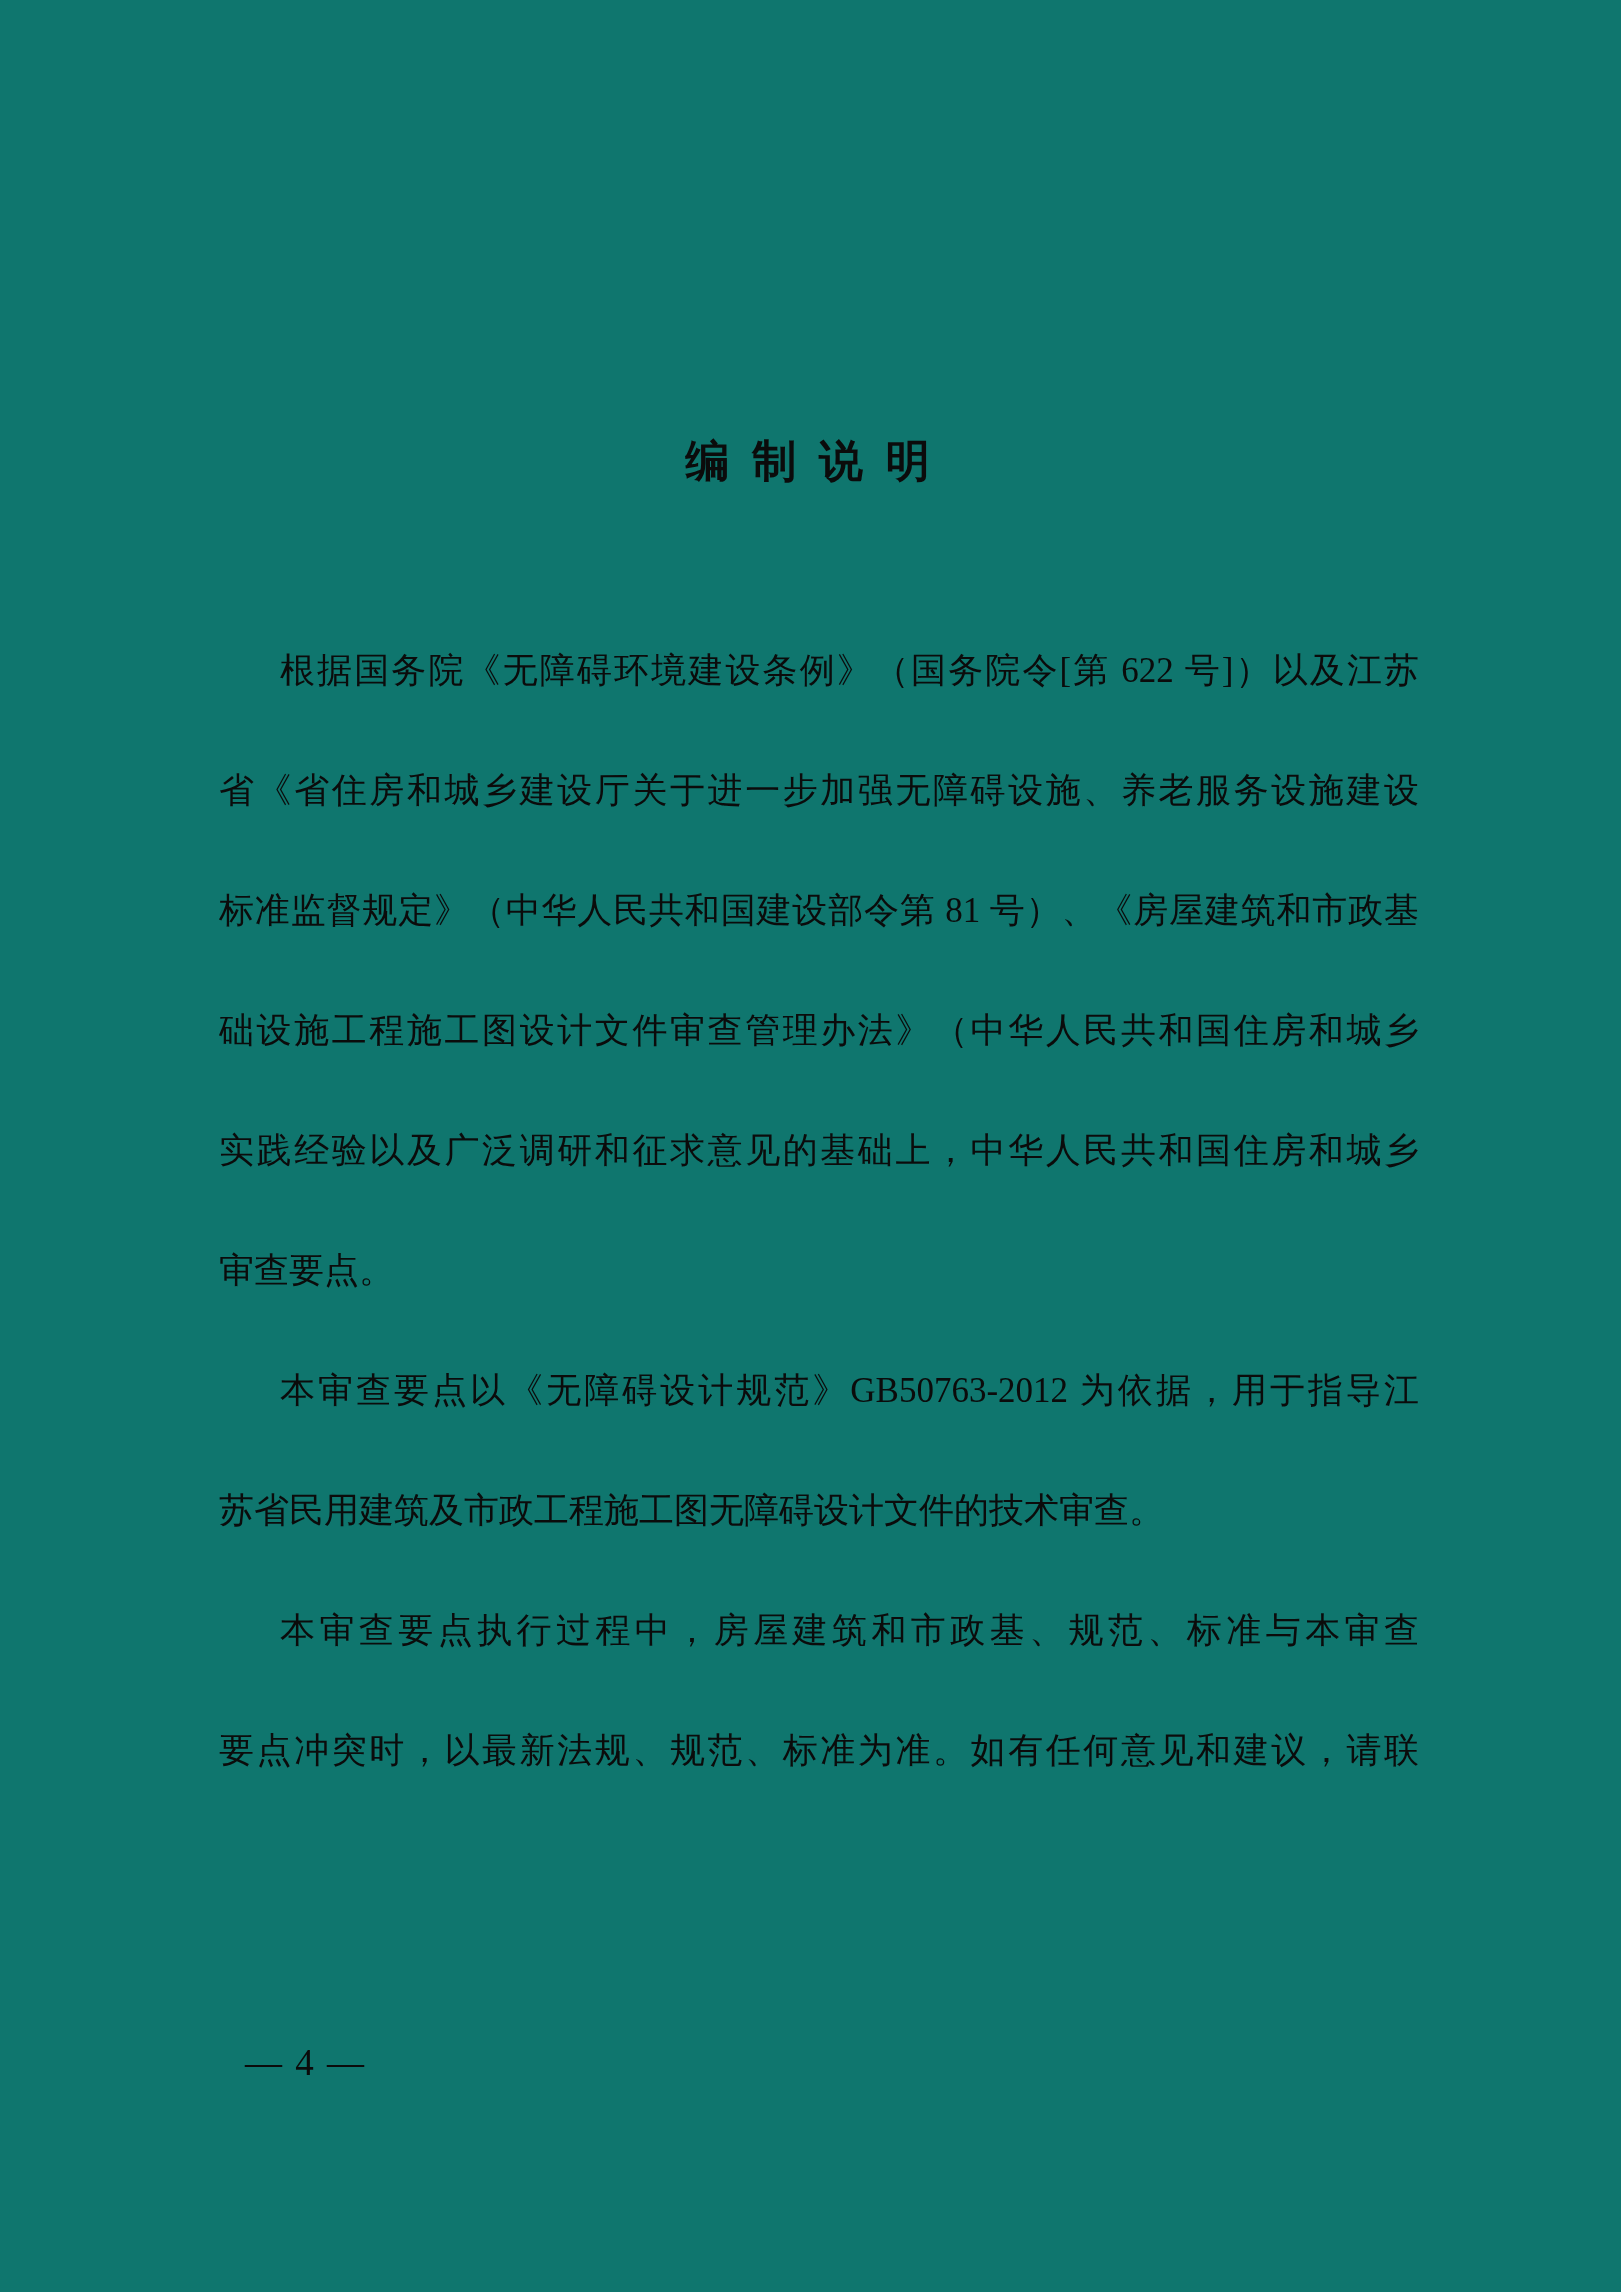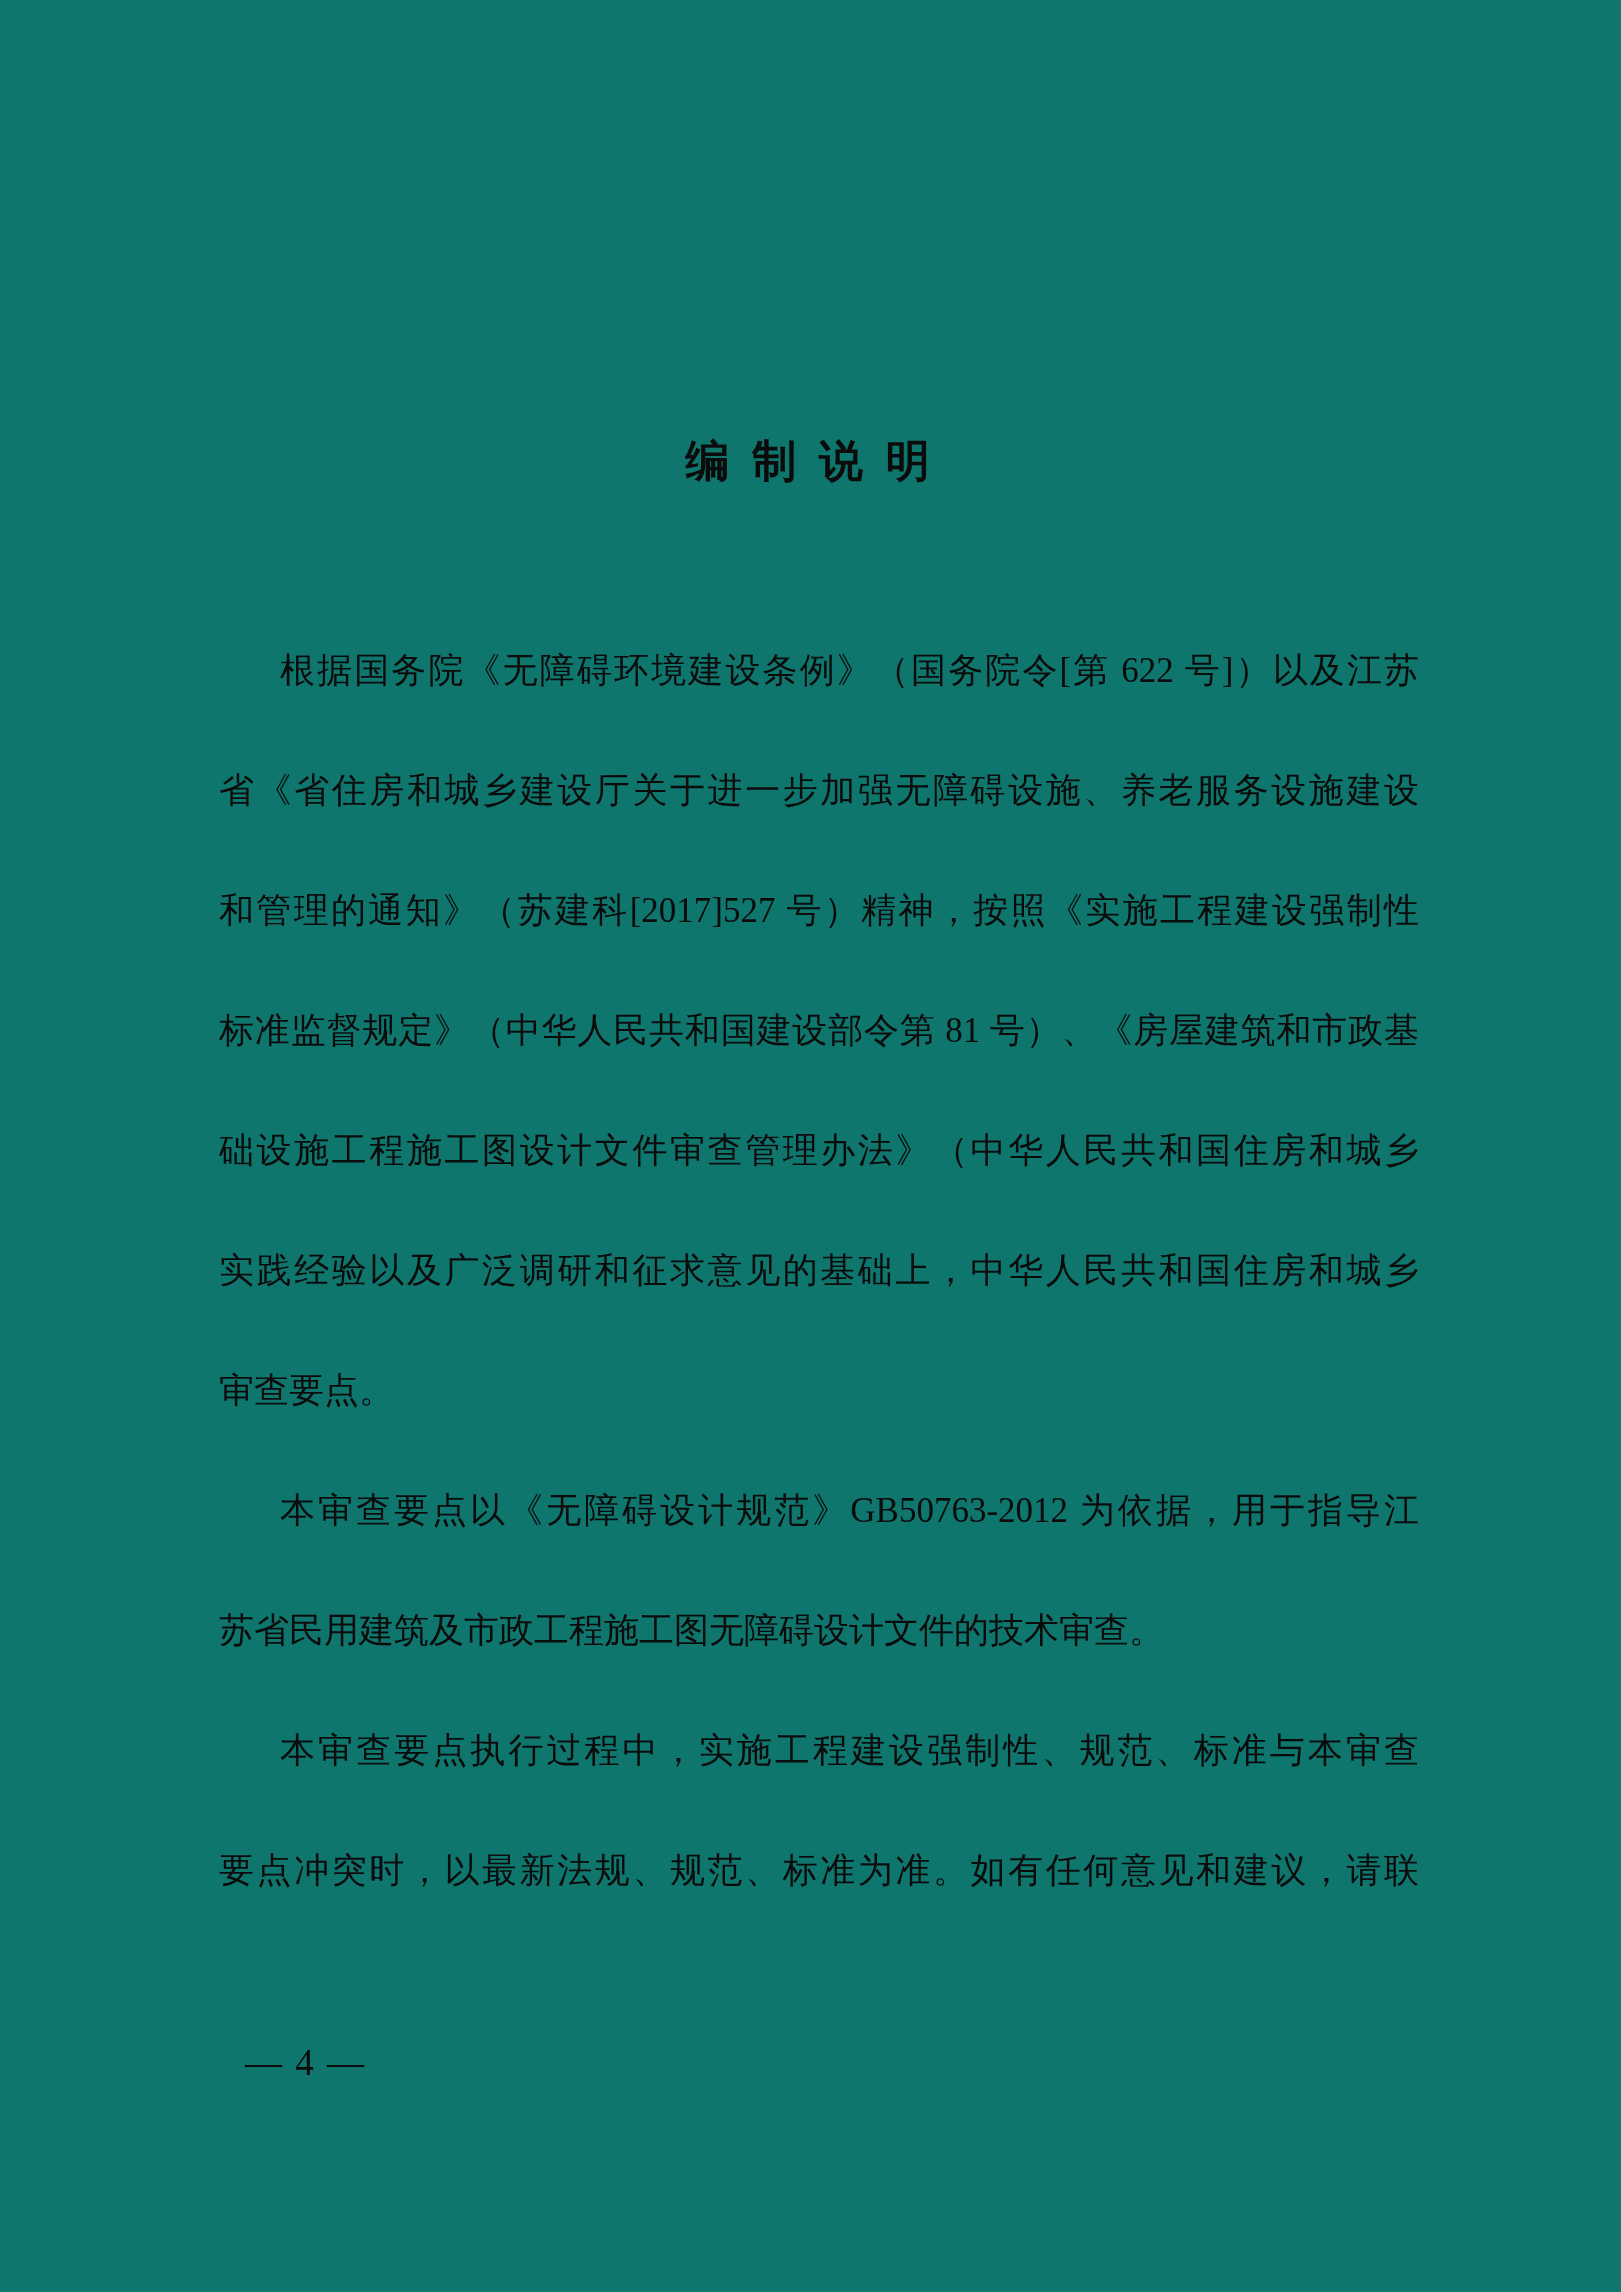--- a/index.html
+++ b/index.html
@@ -65,27 +65,26 @@
 </head>
 <body>
 
 <div class="page">
 
   <div class="doc-title">编 制 说 明</div>
 
   <div class="text-body">
     <div class="line indent">根据国务院《无障碍环境建设条例》（国务院令[第 622 号]）以及江苏</div>
     <div class="line">省《省住房和城乡建设厅关于进一步加强无障碍设施、养老服务设施建设</div>
-    <div class="line">和管理的通知》（苏建科[2017]527 号）精神，按照《实施工程建设强制性</div>
     <div class="line">标准监督规定》（中华人民共和国建设部令第 81 号）、《房屋建筑和市政基</div>
     <div class="line">础设施工程施工图设计文件审查管理办法》（中华人民共和国住房和城乡</div>
     <div class="line">实践经验以及广泛调研和征求意见的基础上，中华人民共和国住房和城乡</div>
     <div class="line end">审查要点。</div>
     <div class="line indent">本审查要点以《无障碍设计规范》GB50763-2012 为依据，用于指导江</div>
     <div class="line end">苏省民用建筑及市政工程施工图无障碍设计文件的技术审查。</div>
-    <div class="line indent">本审查要点执行过程中，实施工程建设强制性、规范、标准与本审查</div>
+    <div class="line indent">本审查要点执行过程中，房屋建筑和市政基、规范、标准与本审查</div>
     <div class="line">要点冲突时，以最新法规、规范、标准为准。如有任何意见和建议，请联</div>
   </div>
 
   <div class="page-footer">— 4 —</div>
 
 </div>
 
 
 </body></html>

